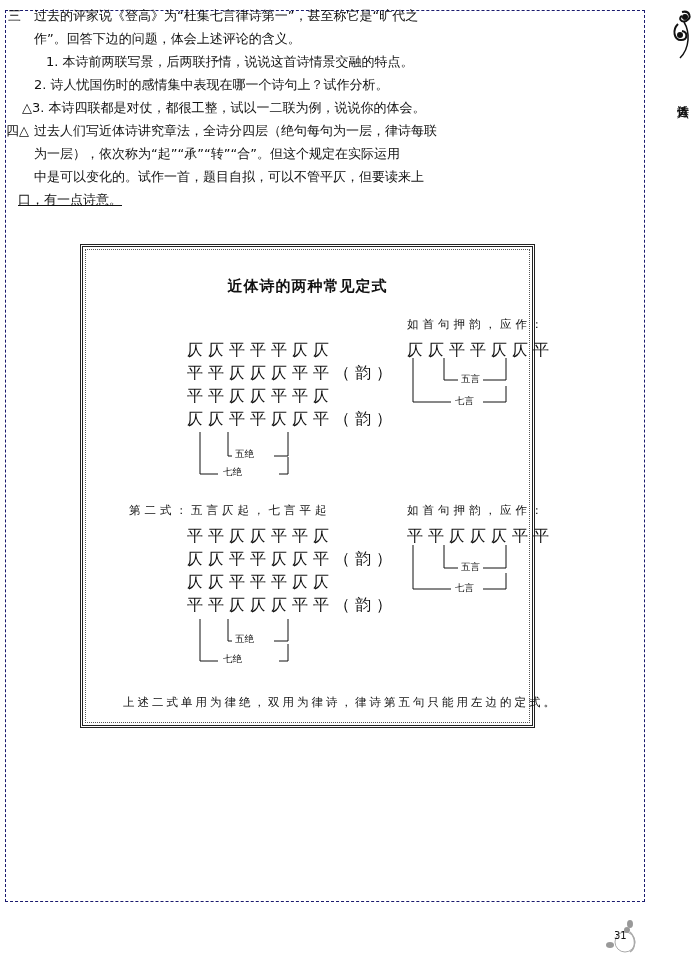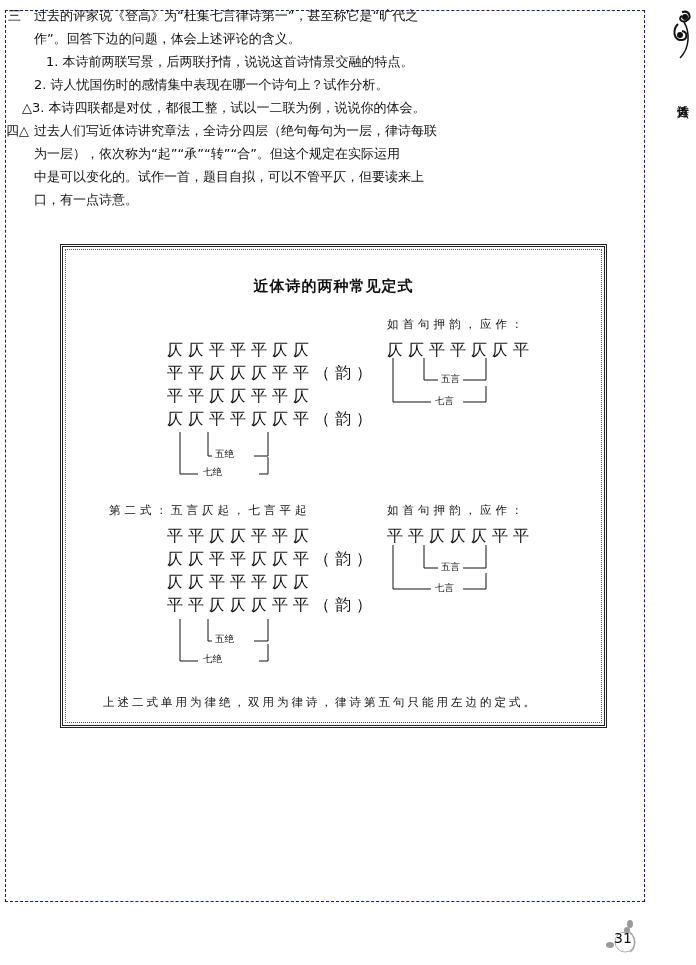--- a/index.html
+++ b/index.html
@@ -13,53 +13,53 @@
     border:1px dashed #1a1a6e; box-sizing:border-box;
   }
   .text-block { position:absolute; left:0; top:0; width:480px; font-size:13px; line-height:23px; }
   .line { position:absolute; white-space:nowrap; }
   .side-ornament { position:absolute; left:668px; top:8px; width:26px; height:52px; }
   .side-title {
     position:absolute; left:676px; top:96px; width:14px;
     font-size:12px; line-height:14px; writing-mode:vertical-rl; letter-spacing:0;
   }
   .box {
-    position:absolute; left:60px; top:244px; width:547px; height:484px;
+    position:absolute; left:80px; top:244px; width:455px; height:484px;
     box-sizing:border-box;
     border:3px double #222;
     outline:1px dotted #555; outline-offset:-6px;
   }
   .box-title {
     position:absolute; left:0; width:100%; top:30px; text-align:center;
     font-size:15px; font-weight:bold; letter-spacing:1px;
   }
   .bt { position:absolute; font-size:11.5px; letter-spacing:4px; white-space:nowrap; }
   .meter { position:absolute; font-size:16px; letter-spacing:5px; white-space:nowrap; }
   svg.brackets { position:absolute; left:0; top:0; overflow:visible; }
   .blabel { font-size:9.5px; }
-  .page-num { position:absolute; left:614px; top:930px; font-size:14px; }
+  .page-num { position:absolute; left:614px; top:930px; font-size:10px; }
   .page-orn { position:absolute; left:600px; top:918px; width:45px; height:40px; }
 </style>
 </head>
 <body>
 
 <div class="page-frame"></div>
 
 <div class="text-block">
   <span class="line" style="left:8px;top:4px;">三</span>
   <span class="line" style="left:34px;top:4px;">过去的评家说《登高》为“杜集七言律诗第一”，甚至称它是“旷代之</span>
   <span class="line" style="left:34px;top:27px;">作”。回答下边的问题，体会上述评论的含义。</span>
   <span class="line" style="left:34px;top:50px;margin-left:12px;">1. 本诗前两联写景，后两联抒情，说说这首诗情景交融的特点。</span>
   <span class="line" style="left:34px;top:73px;">2. 诗人忧国伤时的感情集中表现在哪一个诗句上？试作分析。</span>
   <span class="line" style="left:22px;top:96px;">△3. 本诗四联都是对仗，都很工整，试以一二联为例，说说你的体会。</span>
   <span class="line" style="left:6px;top:119px;">四△</span>
   <span class="line" style="left:34px;top:119px;">过去人们写近体诗讲究章法，全诗分四层（绝句每句为一层，律诗每联</span>
   <span class="line" style="left:34px;top:142px;">为一层），依次称为“起”“承”“转”“合”。但这个规定在实际运用</span>
   <span class="line" style="left:34px;top:165px;">中是可以变化的。试作一首，题目自拟，可以不管平仄，但要读来上</span>
-  <span class="line" style="left:34px;top:188px;">口，有一点诗意。</span>
+  <span class="line" style="left:18px;top:188px;text-decoration:underline;">口，有一点诗意。</span>
 </div>
 
 <svg class="side-ornament" viewBox="0 0 26 52">
   <path d="M14 4 C22 2 24 10 18 13 C13 15 10 10 14 8" fill="none" stroke="#111" stroke-width="2"></path>
   <circle cx="17" cy="9" r="3" fill="#111"></circle>
   <path d="M10 16 C4 22 6 32 13 32 C20 32 20 24 14 23" fill="none" stroke="#111" stroke-width="2"></path>
   <circle cx="12" cy="27" r="3" fill="#111"></circle>
   <path d="M16 14 C22 24 22 40 12 50" fill="none" stroke="#111" stroke-width="1.5"></path>
 </svg>
 <div class="side-title">近体诗六首</div>

